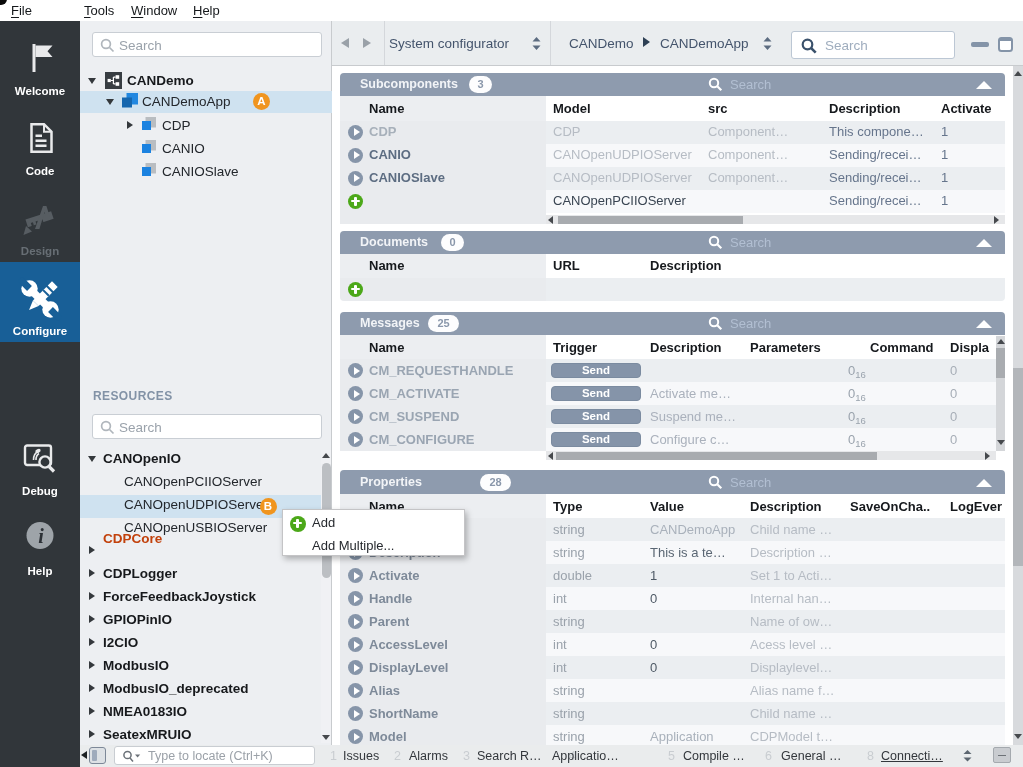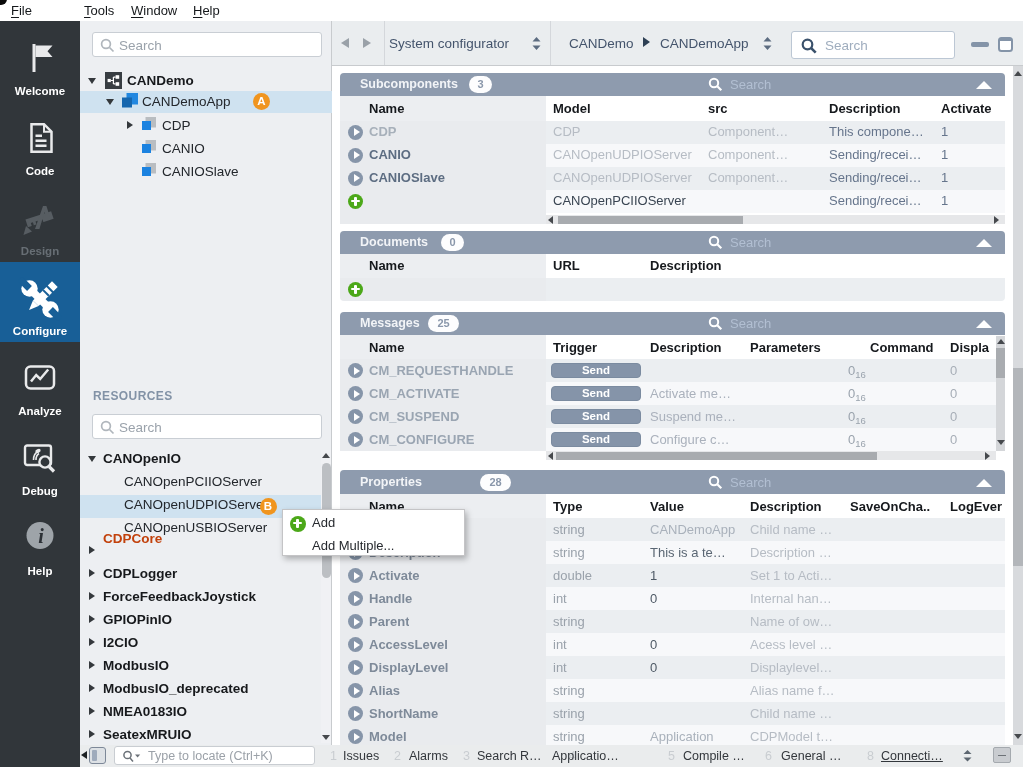--- a/index.html
+++ b/index.html
@@ -121,27 +121,20 @@
       <g>
         <path d="M11 11 L33 33" stroke="#fff" stroke-width="7.5"></path>
         <path d="M11 11 L33 33" stroke="none"></path>
         <circle cx="11.5" cy="11.5" r="8.2" fill="#fff"></circle>
         <circle cx="32.5" cy="32.5" r="8.2" fill="#fff"></circle>
         <rect x="-3.4" y="-14" width="6.8" height="14" fill="#185f97" transform="translate(11.5,11.5) rotate(-45)"></rect>
         <rect x="-3.4" y="0" width="6.8" height="14" fill="#185f97" transform="translate(32.5,32.5) rotate(-45)"></rect>
       </g>
     </svg>
     <div class="lbl" style="top:63px;">Configure</div>
-  </div>
-  <div class="sideitem" style="top:323px;">
-    <svg width="38" height="38" viewBox="0 0 38 38">
-      <rect x="5" y="7.5" width="28" height="22" rx="4.5" fill="none" stroke="#e9eaeb" stroke-width="2.5"></rect>
-      <path d="M10 22.5 l5.2 -6.5 4 4 8 -9.5" fill="none" stroke="#e9eaeb" stroke-width="2.5"></path>
-    </svg>
-    <div class="lbl">Analyze</div>
   </div>
   <div class="sideitem" style="top:403px;">
     <svg width="38" height="38" viewBox="0 0 38 38">
       <rect x="4" y="6.5" width="26" height="19.5" rx="2.2" fill="none" stroke="#e9eaeb" stroke-width="2.4"></rect>
       <path d="M12.5 21 c0-4.5 2-7.5 5-8.5 m-2.5 8.5 c0-3 1.2-5.5 3-6.5" stroke="#e9eaeb" stroke-width="1.6" fill="none"></path>
       <ellipse cx="17" cy="12" rx="2.8" ry="1.9" fill="#e9eaeb" transform="rotate(-25 17 12)"></ellipse>
       <circle cx="24" cy="23" r="5.6" fill="#31363a" stroke="#e9eaeb" stroke-width="2.4"></circle>
       <path d="M28 27.5 l5 5" stroke="#e9eaeb" stroke-width="3.2"></path>
     </svg>
     <div class="lbl">Debug</div>

